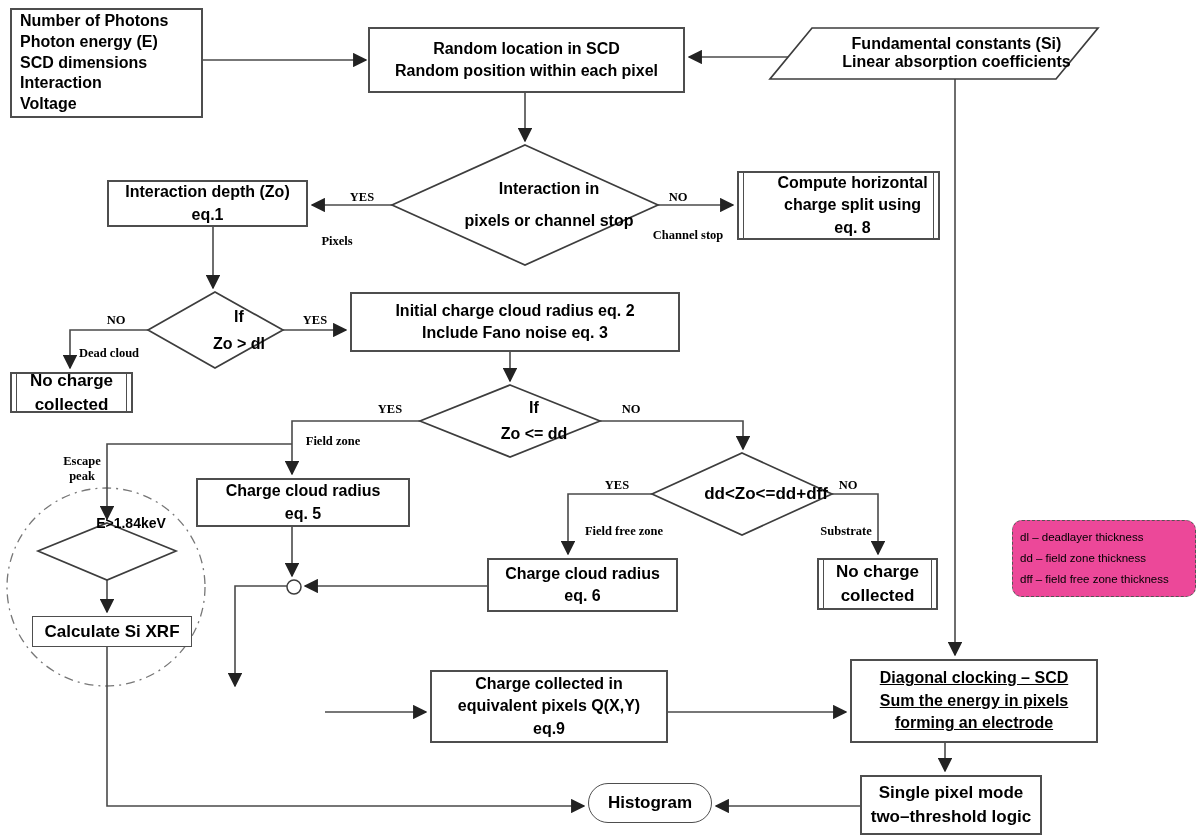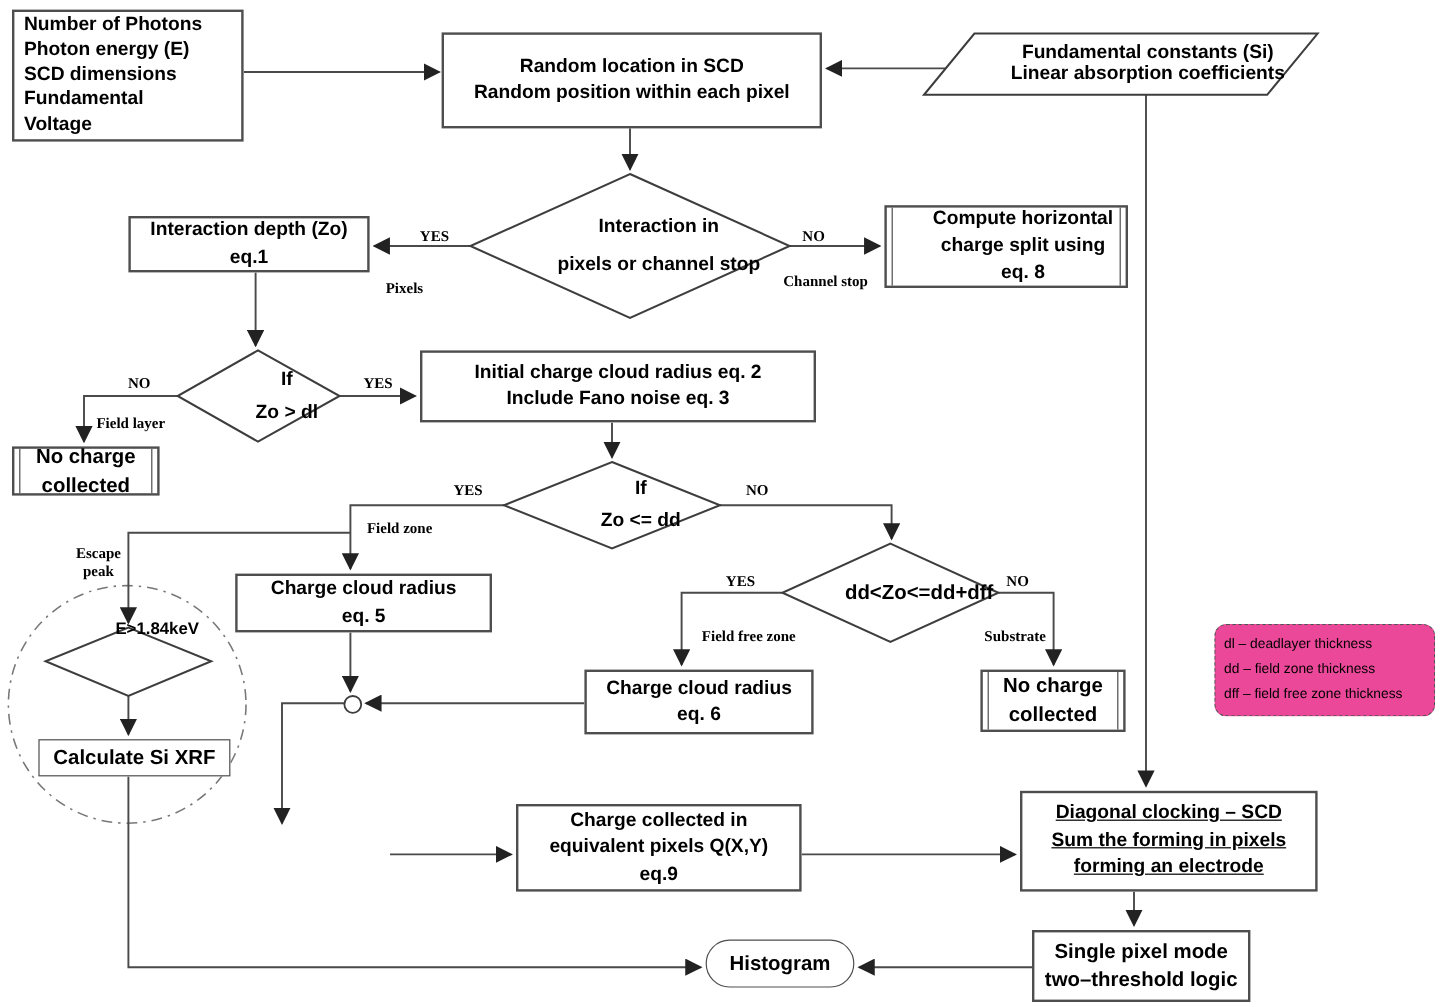--- a/index.html
+++ b/index.html
@@ -79,25 +79,25 @@
       <polygon points="812,28 1098,28 1056,79 770,79"></polygon>
     </g>
 
     <circle cx="294" cy="587" r="7" fill="#fff" stroke="#3d3d3d" stroke-width="1.5"></circle>
   </svg>
 
   <div class="node leftalign" style="left:10px;top:8px;width:193px;height:110px;font-size:16px;">
     <div class="ln">Number of Photons</div>
     <div class="ln">Photon energy (E)</div>
     <div class="ln">SCD dimensions</div>
-    <div class="ln">Fundamental</div>
+    <div class="ln">Interaction</div>
     <div class="ln">Voltage</div>
   </div>
 
-  <div class="node" style="left:368px;top:27px;width:317px;height:80px;">
+  <div class="node" style="left:368px;top:27px;width:317px;height:66px;">
     <div class="ln">Random location in SCD</div>
     <div class="ln">Random position within each pixel</div>
   </div>
 
   <div class="dtext" style="left:775px;top:30px;width:315px;height:46px;">
     <div class="ln">Fundamental constants (Si)</div>
     <div class="ln">Linear absorption coefficients</div>
   </div>
 
   <div class="dtext" style="left:400px;top:168px;width:250px;height:74px;line-height:32px;">
@@ -165,21 +165,21 @@
 
 
   <div class="node" style="left:430px;top:670px;width:238px;height:73px;">
     <div class="ln">Charge collected in</div>
     <div class="ln">equivalent pixels Q(X,Y)</div>
     <div class="ln">eq.9</div>
   </div>
 
   <div class="node" style="left:850px;top:659px;width:248px;height:84px;text-decoration:underline;">
     <div class="ln">Diagonal clocking – SCD</div>
-    <div class="ln">Sum the forming in pixels</div>
+    <div class="ln">Sum the energy in pixels</div>
     <div class="ln">forming an electrode</div>
   </div>
 
   <div class="node" style="left:860px;top:775px;width:182px;height:60px;font-size:17px;">
     <div class="ln">Single pixel mode</div>
     <div class="ln">two–threshold logic</div>
   </div>
 
   <div class="node stadium" style="left:588px;top:783px;width:124px;height:40px;font-size:17px;">
     <div class="ln">Histogram</div>
@@ -189,21 +189,21 @@
     <div class="ln">dl – deadlayer thickness</div>
     <div class="ln">dd – field zone thickness</div>
     <div class="ln">dff – field free zone thickness</div>
   </div>
 
   <div class="elabel" style="left:362px;top:197px;">YES</div>
   <div class="elabel" style="left:337px;top:241px;">Pixels</div>
   <div class="elabel" style="left:678px;top:197px;">NO</div>
   <div class="elabel" style="left:688px;top:235px;">Channel stop</div>
   <div class="elabel" style="left:116px;top:320px;">NO</div>
-  <div class="elabel" style="left:109px;top:353px;">Field layer</div>
+  <div class="elabel" style="left:109px;top:353px;">Dead cloud</div>
   <div class="elabel" style="left:315px;top:320px;">YES</div>
   <div class="elabel" style="left:390px;top:409px;">YES</div>
   <div class="elabel" style="left:333px;top:441px;">Field zone</div>
   <div class="elabel" style="left:631px;top:409px;">NO</div>
   <div class="elabel" style="left:617px;top:485px;">YES</div>
   <div class="elabel" style="left:624px;top:531px;">Field free zone</div>
   <div class="elabel" style="left:848px;top:485px;">NO</div>
   <div class="elabel" style="left:846px;top:531px;">Substrate</div>
   <div class="elabel" style="left:82px;top:469px;line-height:15px;">
     <div>Escape</div>

